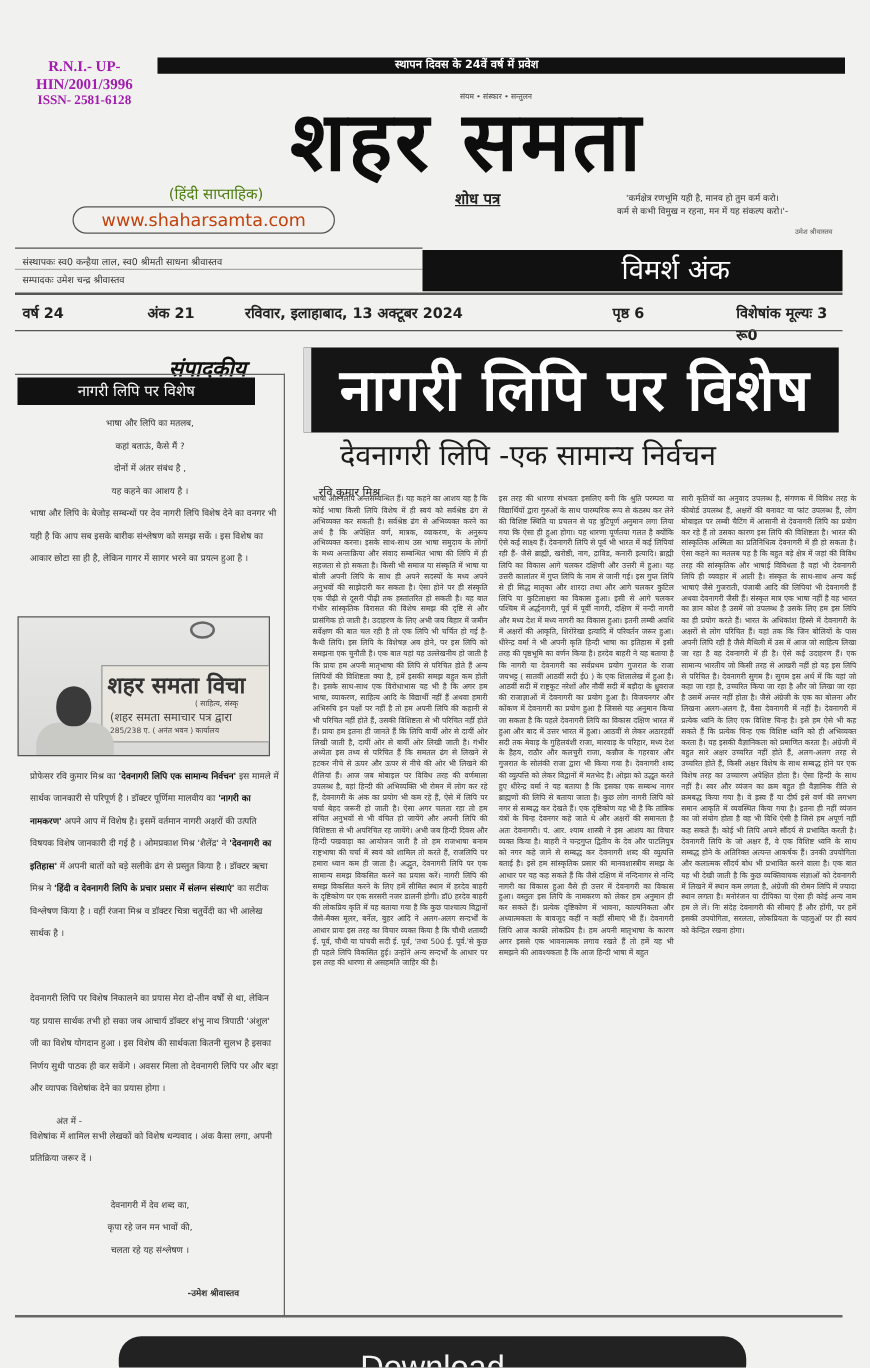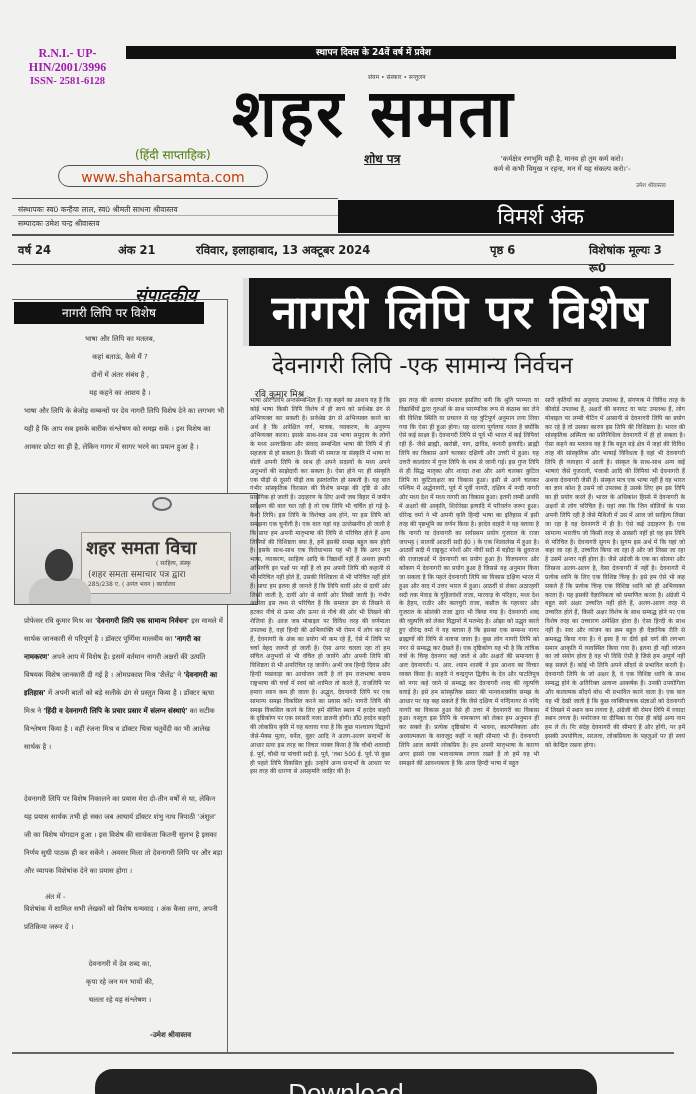--- a/index.html
+++ b/index.html
@@ -34,21 +34,21 @@
   .issue { left: 18px; top: 241px; width: 660px; height: 20px; display: flex; font-size: 11.5px; font-weight: bold; color: #222; line-height: 18px; }
   .issue span { position: absolute; }
 
   
   .sampadkiya { left: 135px; top: 283px; font-size: 17px; font-weight: bold; font-style: italic; color: #111; }
   .ed-box { left: 12px; top: 299px; width: 216px; height: 753px; border-right: 1px solid #666; border-top: 1px solid #666; }
   .ed-heading { left: 14px; top: 302px; width: 190px; height: 22px; background: #111; color: #fff; text-align: center; font-size: 12px; line-height: 22px; }
   .poem { width: 216px; text-align: center; font-size: 7px; line-height: 18px; color: #333; }
   .ed-para { left: 24px; width: 200px; font-size: 7px; line-height: 18px; color: #333; }
   .ed-para b { color: #111; }
-  .photo { left: 14px; top: 493px; width: 244px; height: 112px; background: linear-gradient(180deg,#e7e7e6 0%,#d9d9d7 100%); border: 1px solid #555; overflow: hidden; }
+  .photo { left: 14px; top: 493px; width: 202px; height: 112px; background: linear-gradient(180deg,#e7e7e6 0%,#d9d9d7 100%); border: 1px solid #555; overflow: hidden; }
   .banner { position: absolute; left: 66px; top: 38px; width: 150px; height: 62px; background: #e9e6df; border: 1px solid #999; }
   .banner-line1 { position: absolute; left: 4px; top: 2px; font-size: 18px; font-weight: bold; color: #333; white-space: nowrap; }
   .banner-line2 { position: absolute; left: 74px; top: 26px; font-size: 6px; color: #444; white-space: nowrap; }
   .banner-line3 { position: absolute; left: 6px; top: 34px; font-size: 9px; color: #444; white-space: nowrap; }
   .banner-line4 { position: absolute; left: 6px; top: 47px; font-size: 6px; color: #444; white-space: nowrap; }
   .person-head { position: absolute; left: 30px; top: 55px; width: 28px; height: 32px; background: #3a3a3a; border-radius: 50% 50% 45% 45%; }
   .person-body { position: absolute; left: 14px; top: 84px; width: 62px; height: 40px; background: #c9c9c5; border-radius: 18px 18px 0 0; }
   .ceiling-light { position: absolute; left: 137px; top: 3px; width: 20px; height: 14px; border: 2px solid #666; border-radius: 50%; background: #ddd; }
   .signature { left: 150px; top: 1030px; font-size: 7px; font-weight: bold; color: #333; }
   .bottom-rule { left: 12px; top: 1052px; width: 662px; height: 2px; background: #666; }
@@ -106,21 +106,21 @@
 <div class="abs sampadkiya">संपादकीय</div>
 <div class="abs ed-box"></div>
 <div class="abs ed-heading">नागरी लिपि पर विशेष</div>
 
 <div class="abs" style="left:12px;top:330px;">
   <div class="poem">भाषा और लिपि का मतलब,</div>
   <div class="poem">कहां बताऊं, कैसे मैं ?</div>
   <div class="poem">दोनों में अंतर संबंध है ,</div>
   <div class="poem">यह कहने का आशय है ।</div>
 </div>
-<div class="abs ed-para" style="top:402px;">भाषा और लिपि के बेजोड़ सम्बन्धों पर देव नागरी लिपि विशेष देने का लगभग भी यही है कि आप सब इसके बारीक संश्लेषण को समझ सकें । इस विशेष का आकार छोटा सा ही है, लेकिन गागर में सागर भरने का प्रयत्न हुआ है ।</div>
+<div class="abs ed-para" style="top:402px;">भाषा और लिपि के बेजोड़ सम्बन्धों पर देव नागरी लिपि विशेष देने का वनगर भी यही है कि आप सब इसके बारीक संश्लेषण को समझ सकें । इस विशेष का आकार छोटा सा ही है, लेकिन गागर में सागर भरने का प्रयत्न हुआ है ।</div>
 
 <div class="abs photo">
   <div class="ceiling-light"></div>
   <div class="banner">
     <div class="banner-line1">शहर समता विचा</div>
     <div class="banner-line2">( साहित्य, संस्कृ</div>
     <div class="banner-line3">(शहर समता समाचार पत्र द्वारा</div>
     <div class="banner-line4">285/238 ए. ( अनंत भवन ) कार्यालय</div>
   </div>
   <div class="person-body"></div>

